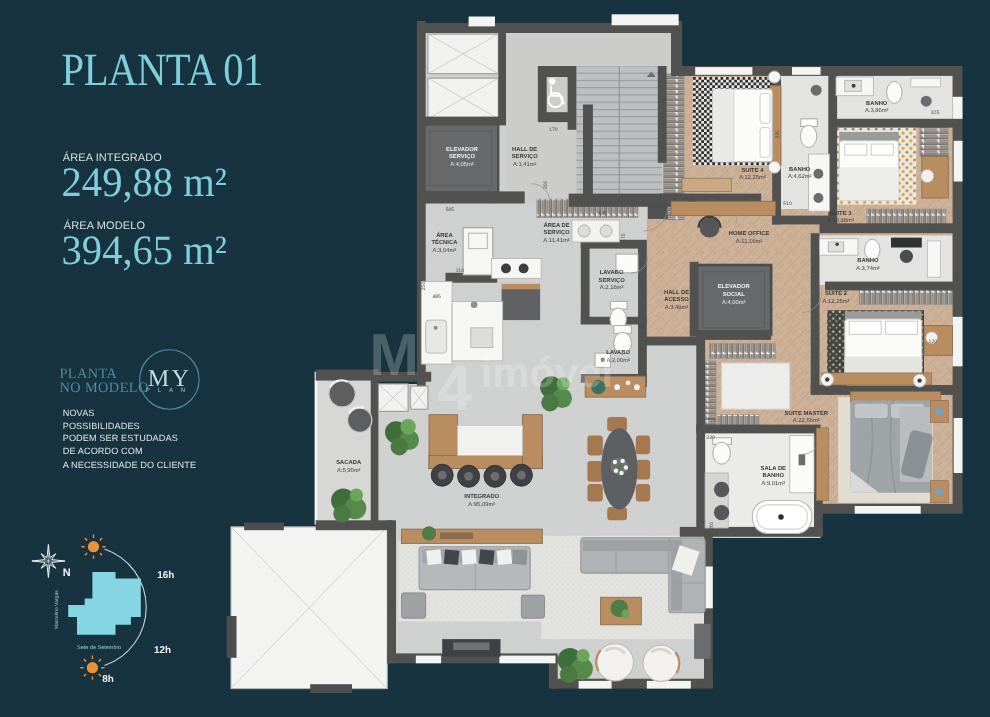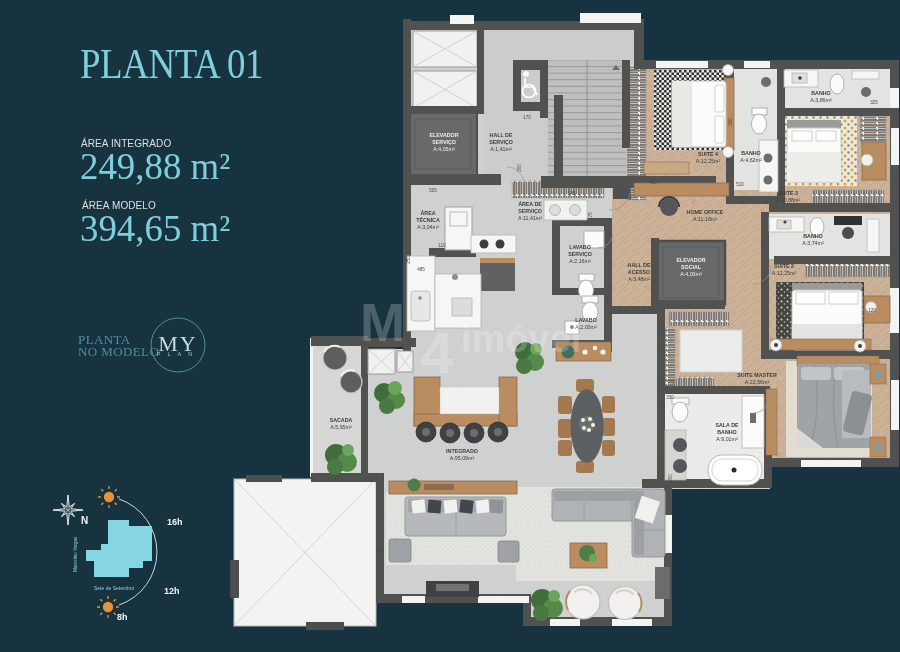--- a/index.html
+++ b/index.html
@@ -1,36 +1,37 @@
 <!DOCTYPE html>
 <html><head>
 <meta charset="utf-8">
 <style>
 html,body{margin:0;padding:0;}
 body{width:900px;height:652px;overflow:hidden;background:#173340;font-family:"Liberation Sans",sans-serif;}
-#page{position:relative;width:768px;height:652px;background:#173340;margin-left:24px;}
+#page{position:relative;width:768px;height:652px;background:#173340;}
 .abs{position:absolute;}
 .serif{font-family:"Liberation Serif",serif;}
 </style>
 </head>
 <body>
 <div id="page">
 
 <div class="abs serif" style="left:56px;top:40px;font-size:42px;color:#7ecfdb;letter-spacing:-0.5px;transform:scaleX(0.88);transform-origin:left top;">PLANTA 01</div>
 
 <div class="abs" style="left:57px;top:138px;font-size:10px;color:#d9e0e3;letter-spacing:0.1px;">ÁREA INTEGRADO</div>
 
 <div class="abs serif" style="left:56px;top:144px;font-size:38px;color:#7ecfdb;transform:scaleX(0.97);transform-origin:left top;">249,88 m²</div>
 
 <div class="abs" style="left:58px;top:200px;font-size:10px;color:#d9e0e3;letter-spacing:0.1px;">ÁREA MODELO</div>
 
 <div class="abs serif" style="left:56px;top:206px;font-size:38px;color:#7ecfdb;transform:scaleX(0.97);transform-origin:left top;">394,65 m²</div>
 
 <div class="abs serif" style="left:54px;top:334px;font-size:13px;color:#4e8fa0;letter-spacing:0.4px;line-height:11.5px;">PLANTA<br>NO MODELO</div>
 
+<div class="abs" style="left:57px;top:370px;font-size:8.3px;color:#e0e6e8;line-height:11.7px;letter-spacing:0.1px;">NOVAS<br>POSSIBILIDADES<br>PODEM SER ESTUDADAS<br>DE ACORDO COM<br>A NECESSIDADE DO CLIENTE</div>
 <svg class="abs" style="left:0;top:0;" width="900" height="652" viewBox="0 0 900 652">
 <defs>
 <filter id="cnoise" x="0%" y="0%" width="100%" height="100%">
   <feTurbulence type="fractalNoise" baseFrequency="0.9" numOctaves="2" result="n"></feTurbulence>
   <feColorMatrix in="n" type="matrix" values="0 0 0 0 0.45  0 0 0 0 0.45  0 0 0 0 0.44  0 0 0 0.5 0"></feColorMatrix>
   <feComposite operator="in" in2="SourceGraphic"></feComposite>
 </filter>
 <pattern id="wrd" width="5" height="14" patternUnits="userSpaceOnUse">
   <rect width="5" height="14" fill="#f4f3f0"></rect>
   <rect x="0.4" width="1" height="14" fill="#2e2e2e"></rect>

